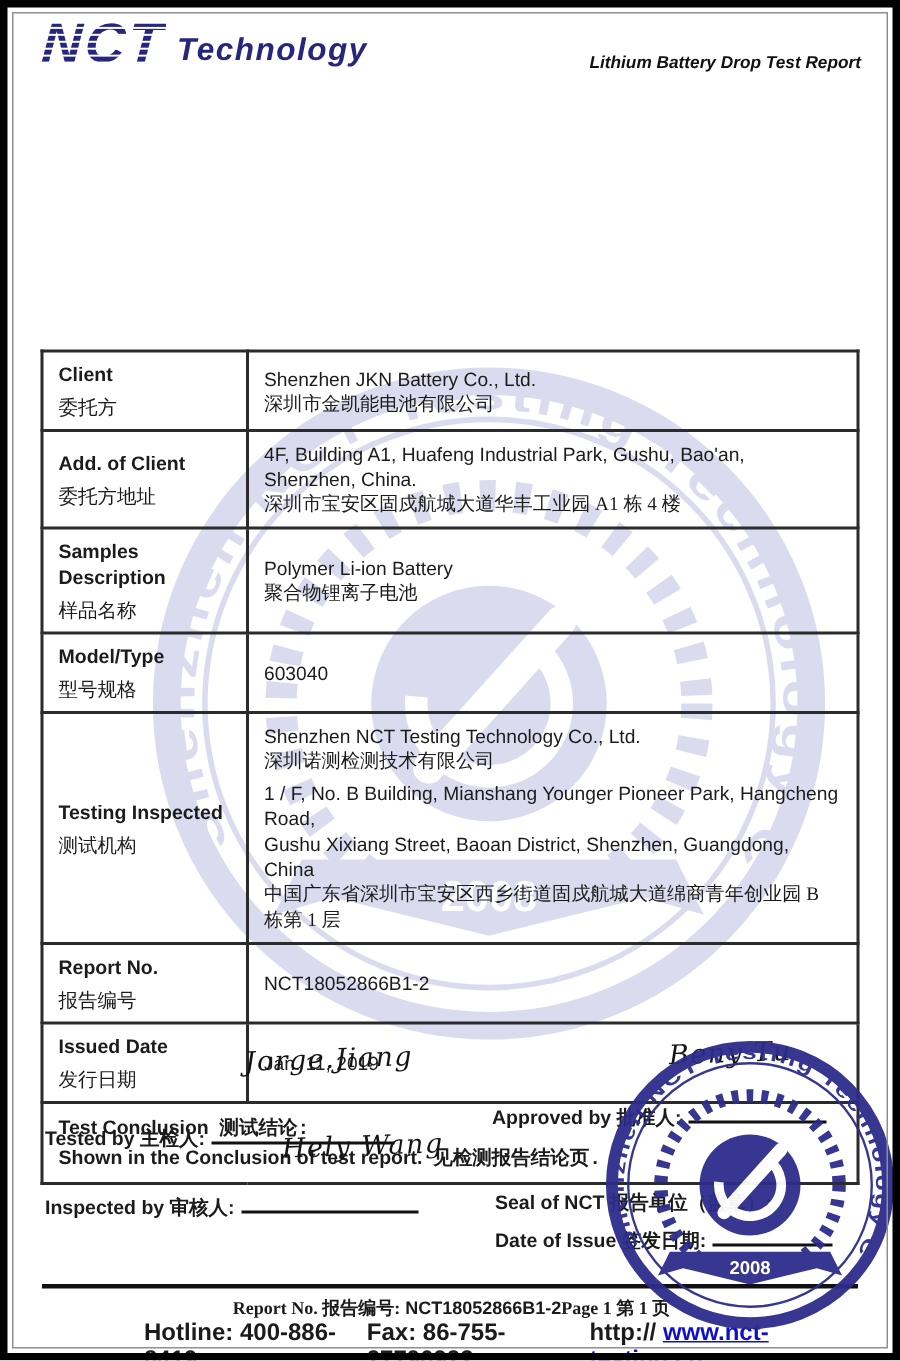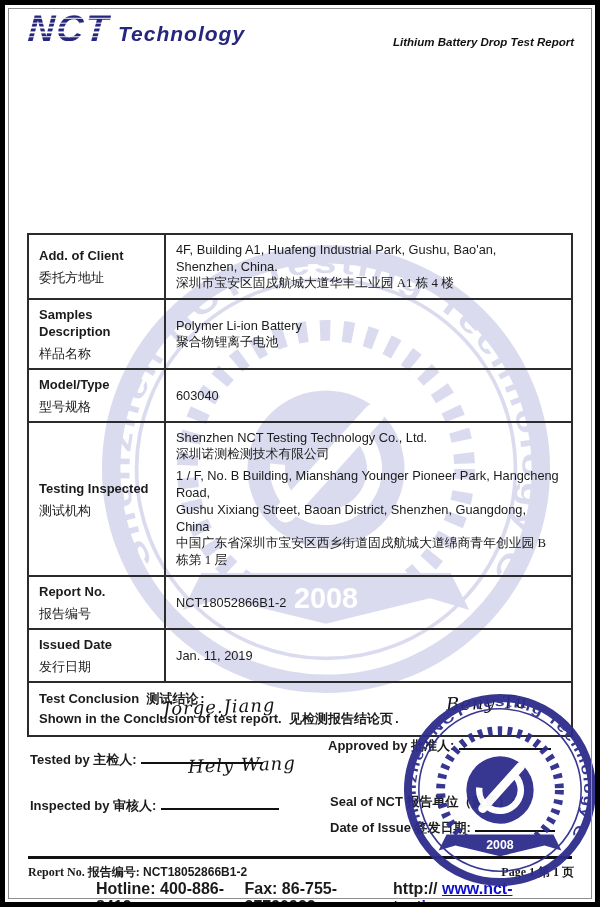--- a/index.html
+++ b/index.html
@@ -53,21 +53,21 @@
   .sig-underline{display:inline-block;border-bottom:2px solid #111;height:12px;vertical-align:baseline;}
   .sig-row{position:absolute;white-space:nowrap;}
   .handwriting{
     position:absolute;font-size:18px;font-style:italic;color:#141414;
     font-family:"DejaVu Serif",cursive;transform:rotate(-2deg);letter-spacing:1px;white-space:nowrap;
   }
   .seal-caption{position:absolute;font-size:13px;font-weight:bold;white-space:nowrap;}
 
   
   .footer-rule{position:absolute;left:28px;right:28px;top:856px;height:3px;background:#111;z-index:2;}
-  .footer-l1{position:absolute;left:28px;right:26px;top:864px;display:flex;justify-content:space-between;font-size:12px;z-index:2;}
+  .footer-l1{position:absolute;left:28px;right:26px;top:864px;display:flex;justify-content:center;font-size:12px;z-index:2;}
   .footer-l2{position:absolute;left:96px;right:30px;top:880px;display:flex;justify-content:space-between;font-size:16px;z-index:2;}
   .footer-l1 .zh, .footer-l2 .zh{font-family:"Liberation Serif","DejaVu Serif",serif;}
   .f-bold{font-weight:bold;}
   .url-link{color:var(--link-blue);text-decoration:underline;cursor:pointer;}
 </style>
 </head>
 <body>
 
 <div class="page">
 
@@ -96,20 +96,30 @@
 
   <div class="logo">
     <span class="logo-main">NCT</span>
     <span class="logo-sub">Technology</span>
   </div>
   <div class="doc-type">Lithium Battery Drop Test Report</div>
 
 
   <table class="info-table">
     <tbody>
+        <tr style="height:50px;">
+      <td class="col-label">
+        <div class="lbl-en">Client</div>
+        <div class="lbl-zh">委托方</div>
+      </td>
+      <td>
+        <div class="v-line">Shenzhen JKN Battery Co., Ltd.</div>
+        <div class="v-line v-zh">深圳市金凯能电池有限公司</div>
+      </td>
+    </tr>
     <tr style="height:50px;">
       <td class="col-label">
         <div class="lbl-en">Add. of Client</div>
         <div class="lbl-zh">委托方地址</div>
       </td>
       <td>
         <div class="v-line">4F, Building A1, Huafeng Industrial Park, Gushu, Bao'an, Shenzhen, China.</div>
         <div class="v-line v-zh">深圳市宝安区固戍航城大道华丰工业园 A1 栋 4 楼</div>
       </td>
     </tr>

